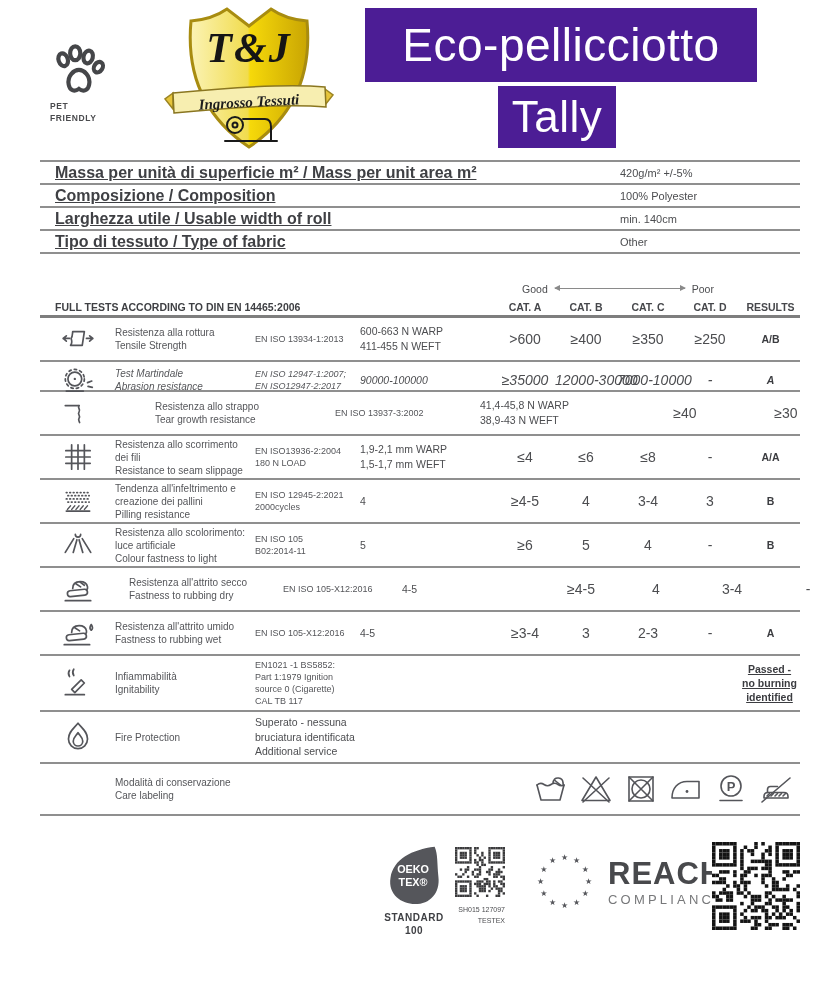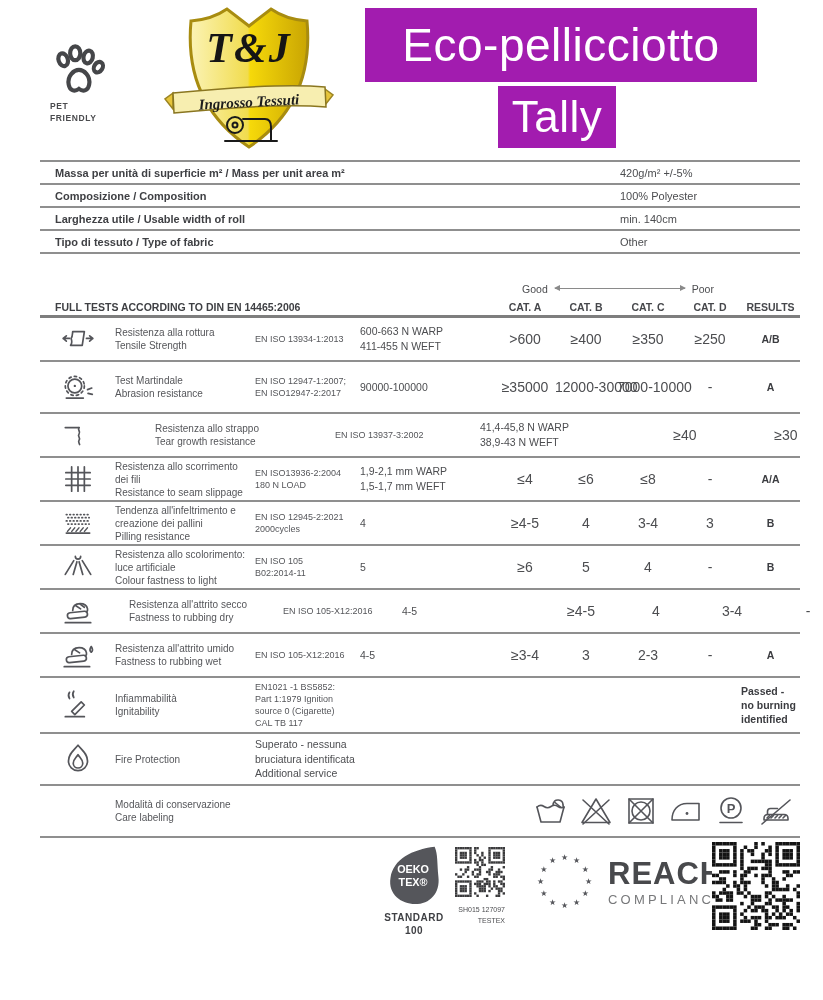--- a/index.html
+++ b/index.html
@@ -13,29 +13,29 @@
   .paw-label { font-size: 8.5px; font-weight: bold; letter-spacing: .6px; color: #4a4b4e;
                white-space: pre-line; line-height: 1.4; margin-top: 3px; }
   .logo { position: absolute; left: 162px; top: 2px; width: 174px; height: 154px; }
   .logo svg { position: absolute; left: 0; top: 0; }
   .logo-monogram { position: absolute; left: 0; right: 0; top: 22px; text-align: center;
                    font-family: "Liberation Serif", serif; font-style: italic; font-weight: bold;
                    font-size: 42px; color: #151515; letter-spacing: 2px; }
   .logo-banner-text { position: absolute; left: 14px; top: 92px; width: 146px; text-align: center;
                       transform: rotate(-3deg); font-family: "Liberation Serif", serif;
                       font-style: italic; font-weight: bold; font-size: 15px; color: #1c1c1c; }
-  .title-box { position: absolute; background: #a21caf; color: #fff; display: flex;
+  .title-box { position: absolute; background: #4c1d95; color: #fff; display: flex;
                align-items: center; justify-content: center; font-weight: 300; letter-spacing: .5px; }
   .title1 { left: 365px; top: 8px; width: 392px; height: 74px; font-size: 46px; }
   .title2 { left: 498px; top: 86px; width: 118px; height: 62px; font-size: 44px; }
 
   
   #specs { margin: 2px 23px 0 40px; border-top: 2px solid #8f8f8f; }
   .spec-row { display: flex; height: 23px; align-items: center; border-bottom: 2px solid #8f8f8f; }
-  .spec-label { flex: 0 0 580px; padding-left: 15px; font-size: 11px; font-weight: bold; color: #3f4044; }
+  .spec-label { flex: 0 0 580px; padding-left: 15px; font-size: 16px; font-weight: bold; color: #3f4044; text-decoration: underline; }
   .spec-value { font-size: 11px; color: #4c4d50; }
 
   
   #ttable { margin: 26px 23px 0 40px; }
   .grid9 { display: grid; grid-template-columns: 75px 140px 105px 135px 60px 62px 62px 62px 59px; }
   .thead { border-bottom: 3px solid #7e7e7e; height: 38px; grid-template-rows: 17px 21px; }
   .heading { grid-column: 1 / 5; grid-row: 2; align-self: end; padding: 0 0 5px 15px;
              font-size: 10.5px; font-weight: bold; color: #3f4044; }
   .goodpoor { grid-column: 5 / 9; grid-row: 1; display: flex; align-items: center;
               justify-content: center; gap: 7px; font-size: 10.5px; color: #4c4d50; }
@@ -50,21 +50,21 @@
 
   .trow { border-bottom: 2px solid #8f8f8f; align-items: center; }
   .icell { display: flex; align-items: center; justify-content: center; }
   .icell svg { width: 36px; height: 36px; }
   .ncell { font-size: 10px; line-height: 1.3; color: #55565a; padding-right: 6px; }
   .scell { font-size: 9px; line-height: 1.35; color: #55565a; white-space: pre-line; padding-right: 4px; }
   .vcell { font-size: 10.5px; line-height: 1.4; color: #4c4d50; white-space: pre-line; }
   .ccell { font-size: 14px; text-align: center; color: #4c4d50; white-space: nowrap; }
   .rcell { font-size: 10.5px; font-weight: bold; text-align: center; color: #3b3c40;
            white-space: pre-line; line-height: 1.35; }
-  .rcell.right { text-align: left; padding-right: 2px; }
+  .rcell.right { text-align: center; padding-right: 2px; text-decoration: underline; }
 
   .care-row { display: grid; grid-template-columns: 75px 265px 1fr; height: 52px;
               align-items: center; border-bottom: 2px solid #8f8f8f; }
   .care-icons { display: flex; justify-content: flex-end; align-items: center; gap: 9px; padding-right: 6px; }
   .care-ic svg { width: 36px; height: 34px; display: block; }
 
   
   #footer { position: absolute; left: 0; top: 842px; width: 823px; height: 130px; }
   .oeko { position: absolute; left: 382px; top: 2px; width: 64px; text-align: center; }
   .oeko-sub { font-size: 10px; font-weight: bold; letter-spacing: .5px; color: #3f4044;
@@ -174,21 +174,21 @@
         </div>
         <div class="scell">EN ISO 13934-1:2013</div>
         <div class="vcell">600-663 N WARP
 411-455 N WEFT</div>
         <div class="ccell">&gt;600</div>
         <div class="ccell">≥400</div>
         <div class="ccell">≥350</div>
         <div class="ccell">≥250</div>
         <div class="rcell">A/B</div>
       </div>
-      <div class="grid9 trow" style="height: 52px;">
+      <div class="grid9 trow" style="height: 30px; font-style: italic;">
         <div class="icell">
           <svg viewBox="0 0 34 34" fill="none" stroke="#54555a" stroke-width="1.6" stroke-linecap="round" stroke-linejoin="round">
             <circle cx="14" cy="16" r="6.5"></circle>
             <circle cx="14" cy="16" r="9" stroke-dasharray="2.2 3"></circle>
             <circle cx="14" cy="16" r="1.1" fill="#54555a" stroke="none"></circle>
             <path d="M6 27.5 h16"></path>
             <path d="M26 19.5 l4 -1.5 M26.5 23 l4 1"></path>
           </svg>
         </div>
         <div class="ncell">

